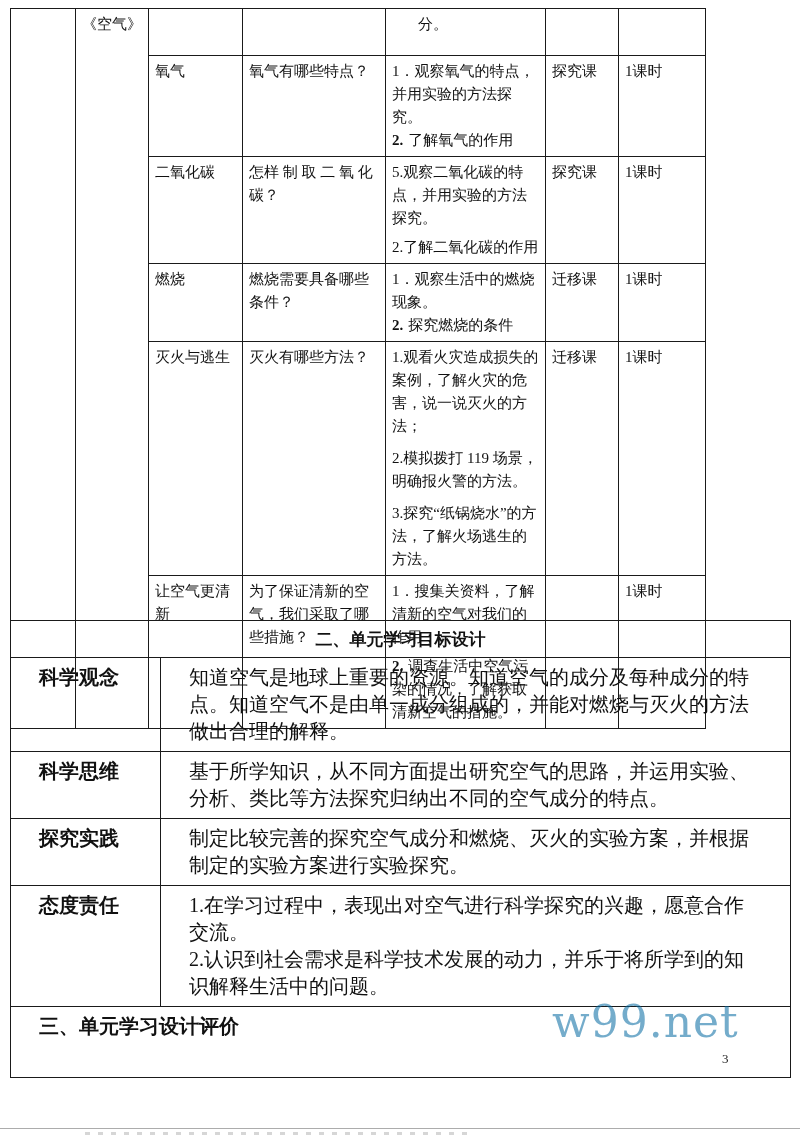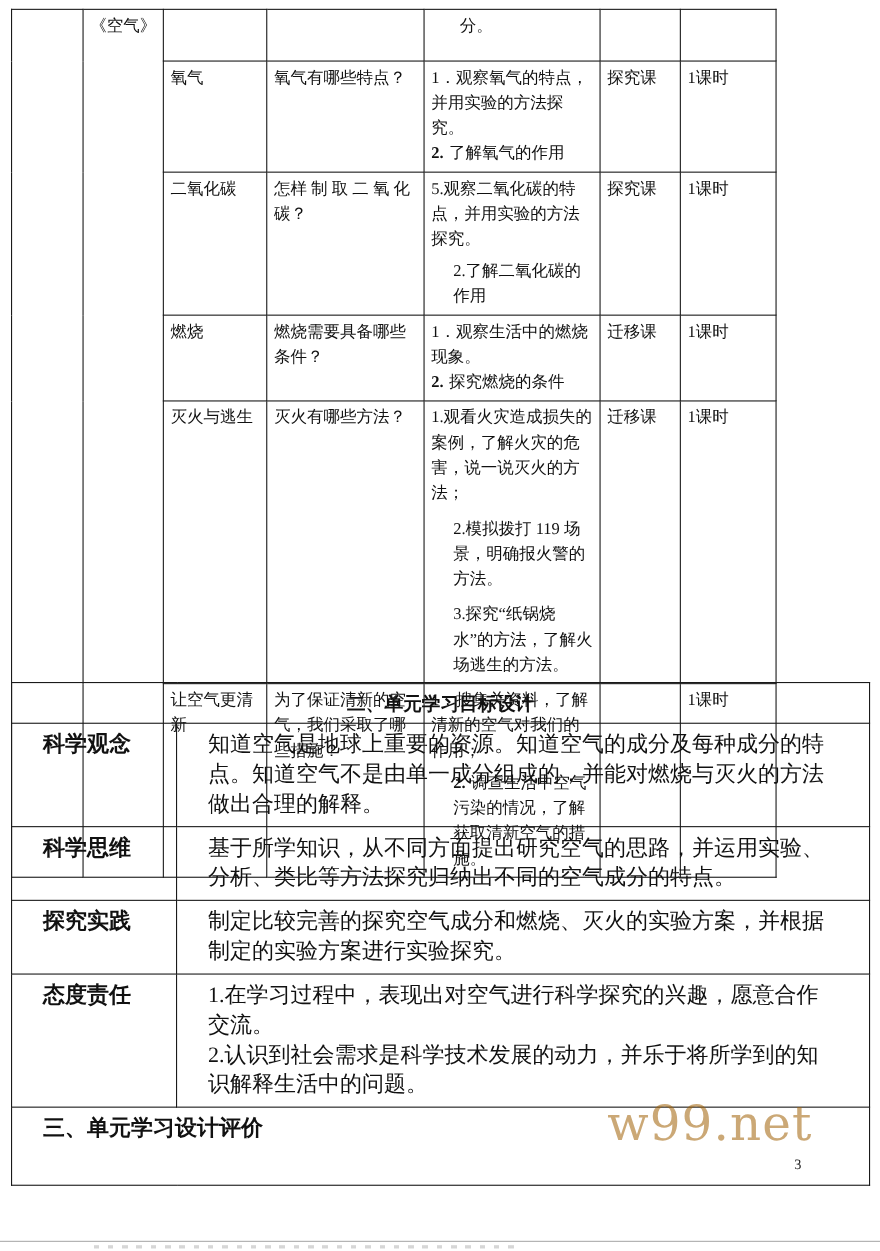--- a/index.html
+++ b/index.html
@@ -10,40 +10,40 @@
   }
   table { border-collapse:collapse; table-layout:fixed; }
   .t1 { position:absolute; left:10px; top:8px; width:695px; }
   .t1 td { border:1px solid #1a1a1a; vertical-align:top; padding:4px 6px;
            font-size:15px; line-height:23px; }
   .r0 { height:47px; } .r1 { height:85px;padding-left:32px; } .r2 { height:88px; }
   .r3 { height:65px; } .r4 { height:187px; } .r5 { height:140px; }
   .c-unit { vertical-align:top; padding-top:132px; text-align:center;margin-top:37px; }
   .cont { text-indent:26px; margin-top:10px; }
   .act-line { margin:0; }
-  .gap { margin-top:6px;margin-left:20px; }
+  .gap { margin-top:6px; }
   .bnum { font-weight:bold; margin-right:5px; }
   .type-cell { padding-left:7px; }
   .dur-cell { padding-left:9px; }
 
   .t2 { position:absolute; left:10px; top:620px; width:780px; }
   .t2 td { border:1px solid #1a1a1a; vertical-align:top; padding:6px 28px;
            font-size:20px; line-height:27px; }
   .row-hdr { height:37px; }
   .row-o1 { height:65px; } .row-o2 { height:65px; } .row-o3 { height:60px; }
   .row-o4 { height:90px; }
   .row-sec { height:71px; } .row-sub { height:34px; }
   .t2 .hdr-cell { text-align:center; font-weight:bold; font-size:17px; vertical-align:middle; padding:4px; }
   .obj-label { font-weight:bold; vertical-align:middle; padding-left:10px; font-size:16px; }
   .sec-cell { text-align:left; font-weight:bold; font-size:17px; vertical-align:top; padding-top:30px; }
   .sub-cell { text-align:center; font-weight:bold; font-size:16px; vertical-align:middle; padding:4px; }
 
   .watermark {
     position:absolute; left:552px; top:996px; font-size:44px; letter-spacing:1px;
-    color:#a16207; opacity:0.55; z-index:5; font-family:"DejaVu Serif",serif;
+    color:#0369a1; opacity:0.55; z-index:5; font-family:"DejaVu Serif",serif;
   }
   .pagenum { position:absolute; left:722px; top:1051px; font-size:13px; color:#222; }
   .edge-line { position:absolute; left:0; top:1128px; width:800px; height:1px; background:#acacac; }
   .peek { position:absolute; left:85px; top:1132px; width:390px; height:3px;
           background:repeating-linear-gradient(90deg,#cccccc 0 5px, transparent 5px 13px); opacity:.8; }
 </style>
 </head>
 <body>
 
 <div class="page">

